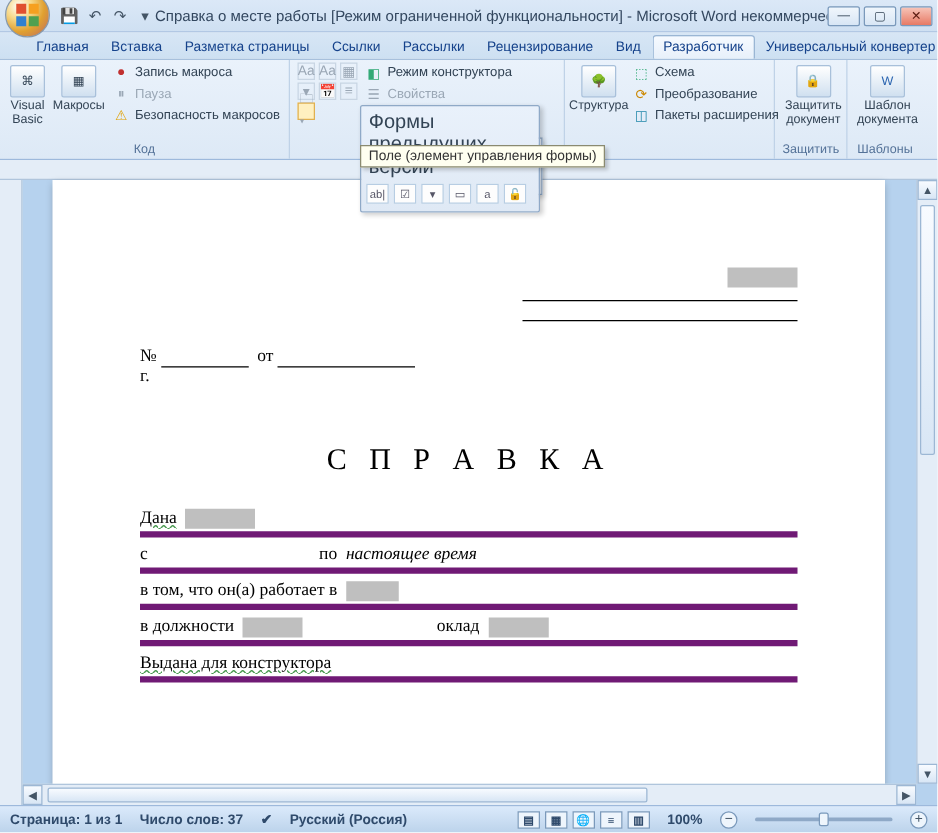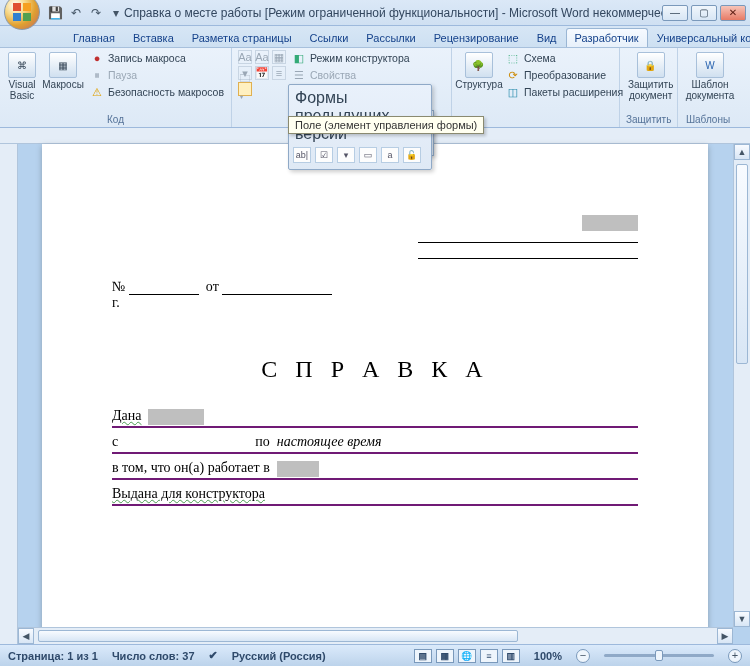--- a/index.html
+++ b/index.html
@@ -58,21 +58,21 @@
     display: flex; align-items: center; justify-content: center;
     font-size: 10px; color: #345;
   }
   .win-close { background: linear-gradient(#f7c4b8,#e77a65); color:#5a1a10; }
 
   
   .tabstrip {
     height: 22px;
     background: linear-gradient(#d7e6f5,#cde0f2);
     display: flex; align-items: flex-end;
-    padding-left: 64px;
+    padding-left: 20px;
     gap: 0;
     border-bottom: 1px solid #a7c0dc;
   }
   .tab {
     padding: 3px 8px 3px 8px;
     font-size: 11px; color: #15428b;
     border: 1px solid transparent;
     border-bottom: none;
     border-radius: 3px 3px 0 0;
     white-space: nowrap;
@@ -207,21 +207,21 @@
   .uline {
     display:inline-block; border-bottom:1px solid #000;
     vertical-align: bottom; height: 14px;
   }
   .hdr-right { text-align: right; }
   .hdr-line { border-bottom:1px solid #000; width: 220px; display:inline-block; margin-top:2px;}
   .title-main {
     text-align:center; font-size: 24px; letter-spacing: 6px;
     margin: 45px 0 22px 0;
   }
-  .body-line { margin: 3px 0; line-height: 1.5; border-bottom:2px solid #701a75; }
+  .body-line { margin: 3px 0; line-height: 1.5; border-bottom:5px solid #701a75; }
   .italic { font-style: italic; }
   .wavy { text-decoration: underline wavy #4a9950; text-decoration-thickness:1px; }
 
   
   .vscroll {
     position:absolute; right:0; top:16px; bottom:17px; width:17px;
     background:#e4edf7; border-left:1px solid #b0c5dc;
   }
   .vscroll .thumb{ position:absolute; left:2px; right:2px; top:20px; height:200px;
     background:linear-gradient(#f8fbff,#d8e6f5); border:1px solid #9cb7d4; border-radius:2px;}
@@ -475,20 +475,27 @@
       <span>с</span>
       <span class="uline" style="width:130px;border:none;"></span>
       <span>по</span>&nbsp;
       <span class="italic">настоящее время</span>
     </div>
     <div class="body-line">
       <span>в том, что он(а) работает в</span>&nbsp;
       <span class="field-box" style="width:42px;"></span>
     </div>
     <div class="body-line">
+      <span>в должности</span>&nbsp;
+      <span class="field-box" style="width:48px;"></span>
+      <span style="display:inline-block;width:100px;"></span>
+      <span>оклад</span>&nbsp;
+      <span class="field-box" style="width:48px;"></span>
+    </div>
+    <div class="body-line">
       <span class="wavy">Выдана для конструктора</span>
     </div>
   </div>
 
   <div class="vscroll">
     <div class="arr up">▲</div>
     <div class="thumb"></div>
     <div class="arr dn">▼</div>
   </div>
   <div class="hscroll">

